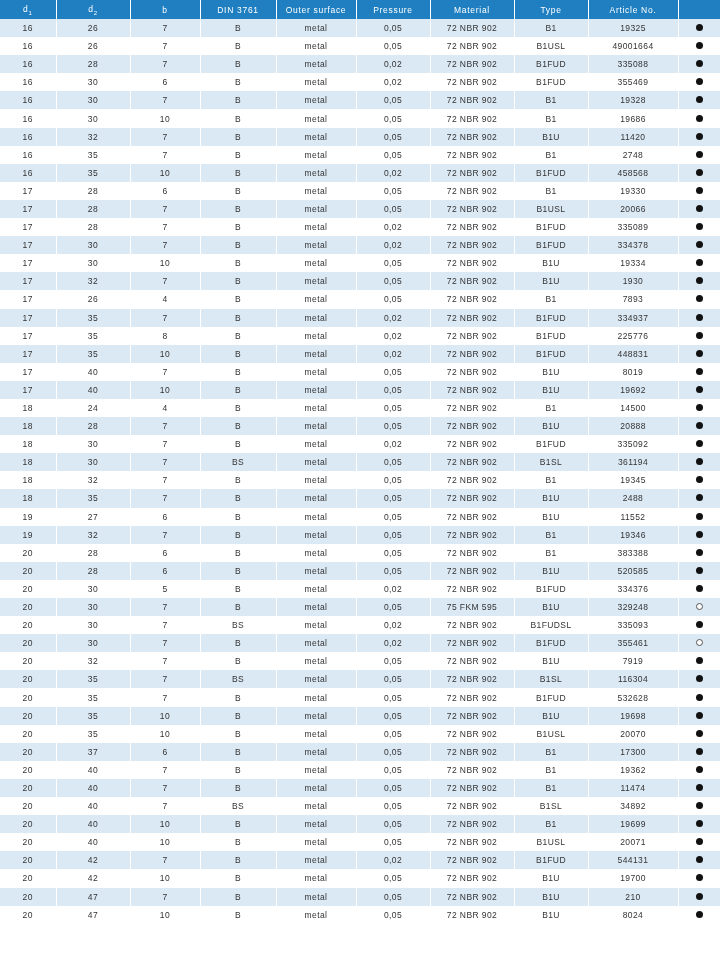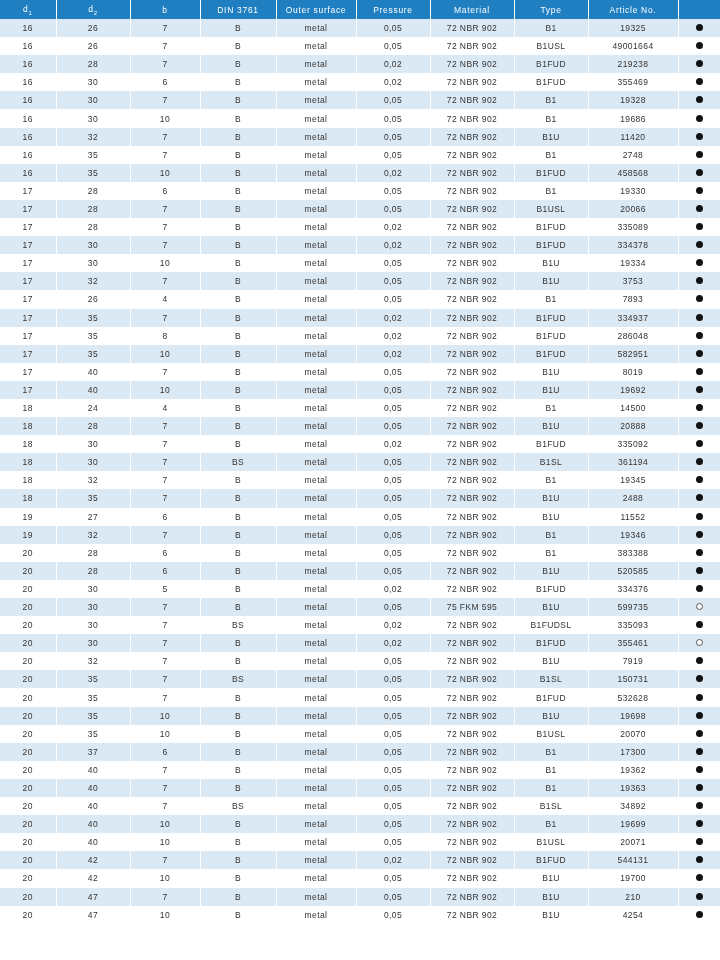--- a/index.html
+++ b/index.html
@@ -140,21 +140,21 @@
       </tr>
       <tr class="row-odd">
         <td>16</td>
         <td>28</td>
         <td>7</td>
         <td>B</td>
         <td>metal</td>
         <td>0,02</td>
         <td>72 NBR 902</td>
         <td>B1FUD</td>
-        <td>219238</td>
+        <td>335088</td>
         <td><span class="dot-filled"></span></td>
       </tr>
       <tr class="row-even">
         <td>16</td>
         <td>30</td>
         <td>6</td>
         <td>B</td>
         <td>metal</td>
         <td>0,02</td>
         <td>72 NBR 902</td>
@@ -284,21 +284,21 @@
       </tr>
       <tr class="row-odd">
         <td>17</td>
         <td>32</td>
         <td>7</td>
         <td>B</td>
         <td>metal</td>
         <td>0,05</td>
         <td>72 NBR 902</td>
         <td>B1U</td>
-        <td>3753</td>
+        <td>1930</td>
         <td><span class="dot-filled"></span></td>
       </tr>
       <tr class="row-even">
         <td>17</td>
         <td>26</td>
         <td>4</td>
         <td>B</td>
         <td>metal</td>
         <td>0,05</td>
         <td>72 NBR 902</td>
@@ -320,33 +320,33 @@
       </tr>
       <tr class="row-even">
         <td>17</td>
         <td>35</td>
         <td>8</td>
         <td>B</td>
         <td>metal</td>
         <td>0,02</td>
         <td>72 NBR 902</td>
         <td>B1FUD</td>
-        <td>286048</td>
-        <td><span class="dot-filled"></span></td>
-      </tr>
-      <tr class="row-odd">
-        <td>17</td>
-        <td>35</td>
-        <td>10</td>
-        <td>B</td>
-        <td>metal</td>
-        <td>0,02</td>
-        <td>72 NBR 902</td>
-        <td>B1FUD</td>
-        <td>582951</td>
+        <td>225776</td>
+        <td><span class="dot-filled"></span></td>
+      </tr>
+      <tr class="row-odd">
+        <td>17</td>
+        <td>35</td>
+        <td>10</td>
+        <td>B</td>
+        <td>metal</td>
+        <td>0,02</td>
+        <td>72 NBR 902</td>
+        <td>B1FUD</td>
+        <td>448831</td>
         <td><span class="dot-filled"></span></td>
       </tr>
       <tr class="row-even">
         <td>17</td>
         <td>40</td>
         <td>7</td>
         <td>B</td>
         <td>metal</td>
         <td>0,05</td>
         <td>72 NBR 902</td>
@@ -500,21 +500,21 @@
       </tr>
       <tr class="row-odd">
         <td>20</td>
         <td>30</td>
         <td>7</td>
         <td>B</td>
         <td>metal</td>
         <td>0,05</td>
         <td>75 FKM 595</td>
         <td>B1U</td>
-        <td>599735</td>
+        <td>329248</td>
         <td><span class="dot-open"></span></td>
       </tr>
       <tr class="row-even">
         <td>20</td>
         <td>30</td>
         <td>7</td>
         <td>BS</td>
         <td>metal</td>
         <td>0,02</td>
         <td>72 NBR 902</td>
@@ -548,21 +548,21 @@
       </tr>
       <tr class="row-odd">
         <td>20</td>
         <td>35</td>
         <td>7</td>
         <td>BS</td>
         <td>metal</td>
         <td>0,05</td>
         <td>72 NBR 902</td>
         <td>B1SL</td>
-        <td>150731</td>
+        <td>116304</td>
         <td><span class="dot-filled"></span></td>
       </tr>
       <tr class="row-even">
         <td>20</td>
         <td>35</td>
         <td>7</td>
         <td>B</td>
         <td>metal</td>
         <td>0,05</td>
         <td>72 NBR 902</td>
@@ -620,21 +620,21 @@
       </tr>
       <tr class="row-odd">
         <td>20</td>
         <td>40</td>
         <td>7</td>
         <td>B</td>
         <td>metal</td>
         <td>0,05</td>
         <td>72 NBR 902</td>
         <td>B1</td>
-        <td>19363</td>
+        <td>11474</td>
         <td><span class="dot-filled"></span></td>
       </tr>
       <tr class="row-even">
         <td>20</td>
         <td>40</td>
         <td>7</td>
         <td>BS</td>
         <td>metal</td>
         <td>0,05</td>
         <td>72 NBR 902</td>
@@ -704,17 +704,17 @@
       </tr>
       <tr class="row-even">
         <td>20</td>
         <td>47</td>
         <td>10</td>
         <td>B</td>
         <td>metal</td>
         <td>0,05</td>
         <td>72 NBR 902</td>
         <td>B1U</td>
-        <td>4254</td>
+        <td>8024</td>
         <td><span class="dot-filled"></span></td>
       </tr>
     </tbody>
 </table>
 
 </body></html>

